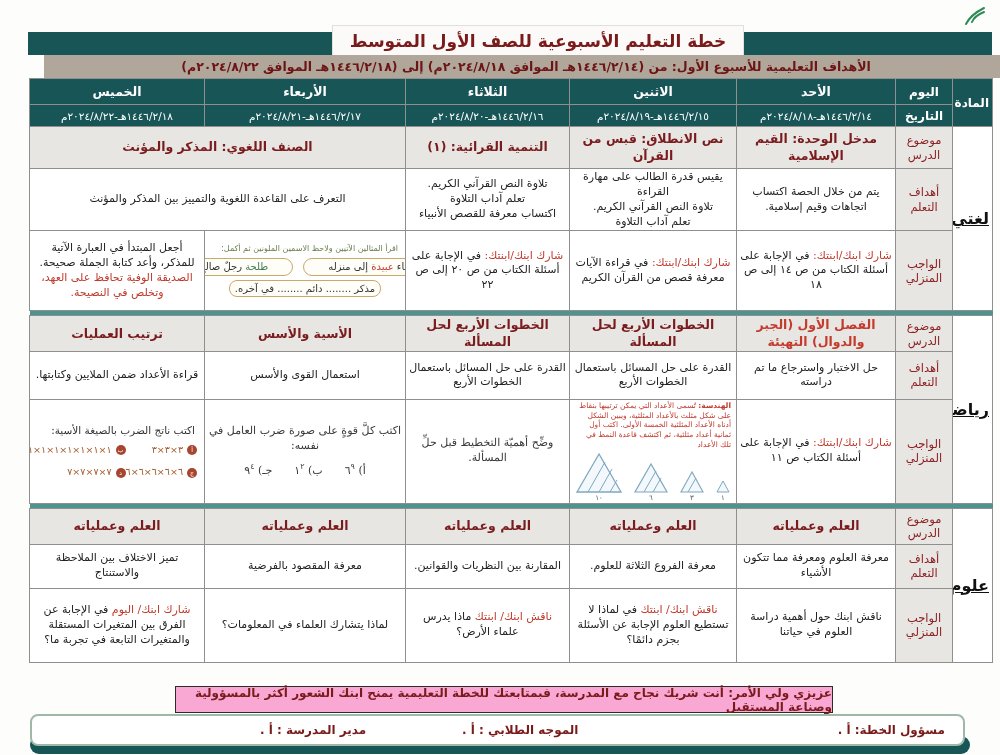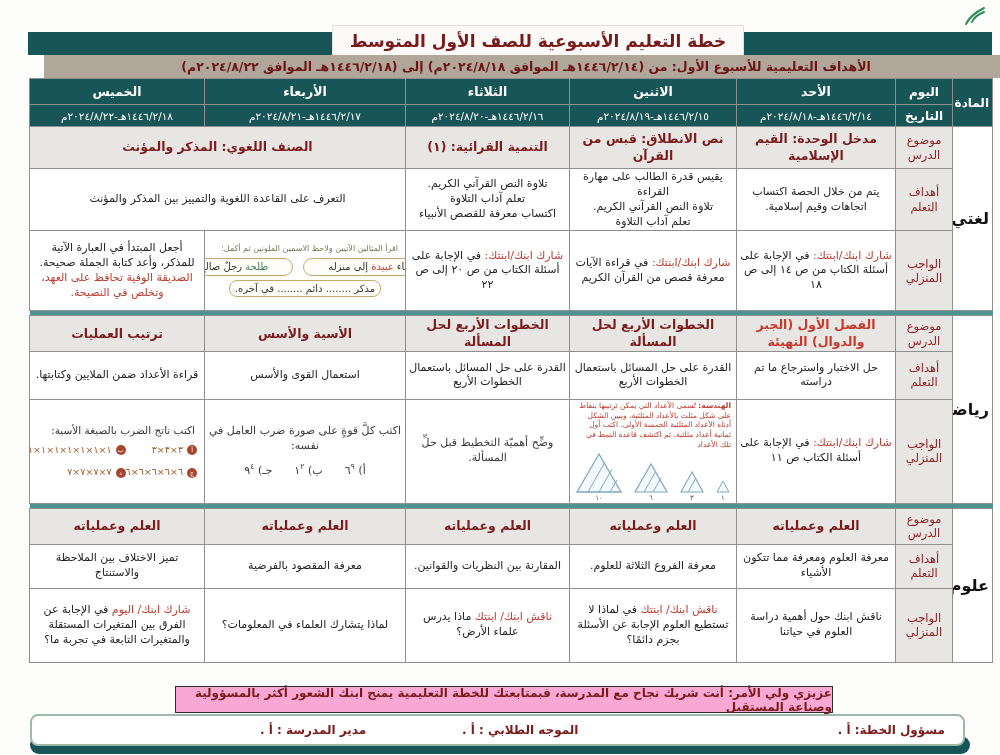--- a/index.html
+++ b/index.html
@@ -40,21 +40,21 @@
     text-align: center; overflow: hidden;
   }
   tr.r-dayname { height: 26px; }
   tr.r-date   { height: 22px; }
   .teal-cell { background: #175557; color: #fff; }
   th.day-name { font-size: 12.5px; font-weight: bold; }
   td.date-cell { font-size: 10.5px; }
   th.subject-head { font-size: 12px; font-weight: bold; }
   th.daylabel { font-size: 12px; font-weight: bold; }
 
-  td.subject-name { background: #fff; font-size: 16px; font-weight: bold; color: #111; }
+  td.subject-name { background: #fff; font-size: 16px; font-weight: bold; color: #111; text-decoration: underline; }
   td.row-label { background: #e8e6e3; color: #8c2022; font-weight: normal; font-size: 11.5px; line-height: 1.25; }
   td.topic { background: #e8e6e3; color: #7a1c1e; font-weight: bold; font-size: 12.5px; line-height: 1.3; }
   td.topic.red { color: #c43a2c; }
   td.goal { font-size: 11px; color: #222; line-height: 1.35; white-space: pre-line; }
   td.hw   { font-size: 11px; color: #222; line-height: 1.35; }
   .lead-red { color: #c0392b; }
   .red-text { color: #c0392b; }
 
   tr.sep { height: 5px; }
   tr.sep td { background: #4d948f; border-left: none; border-right: none; padding: 0; }

